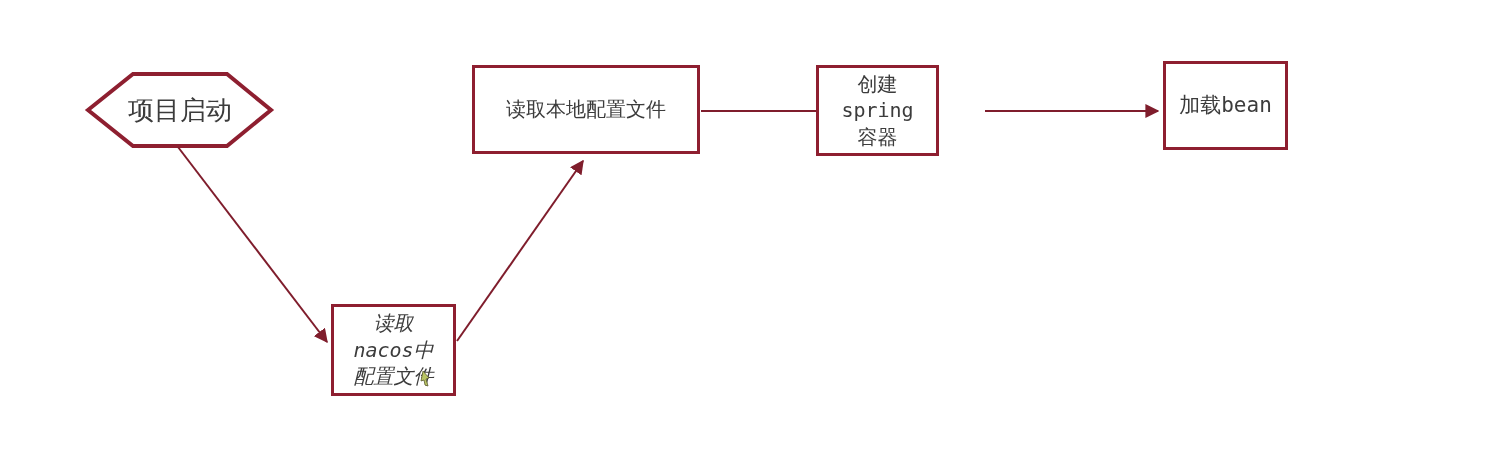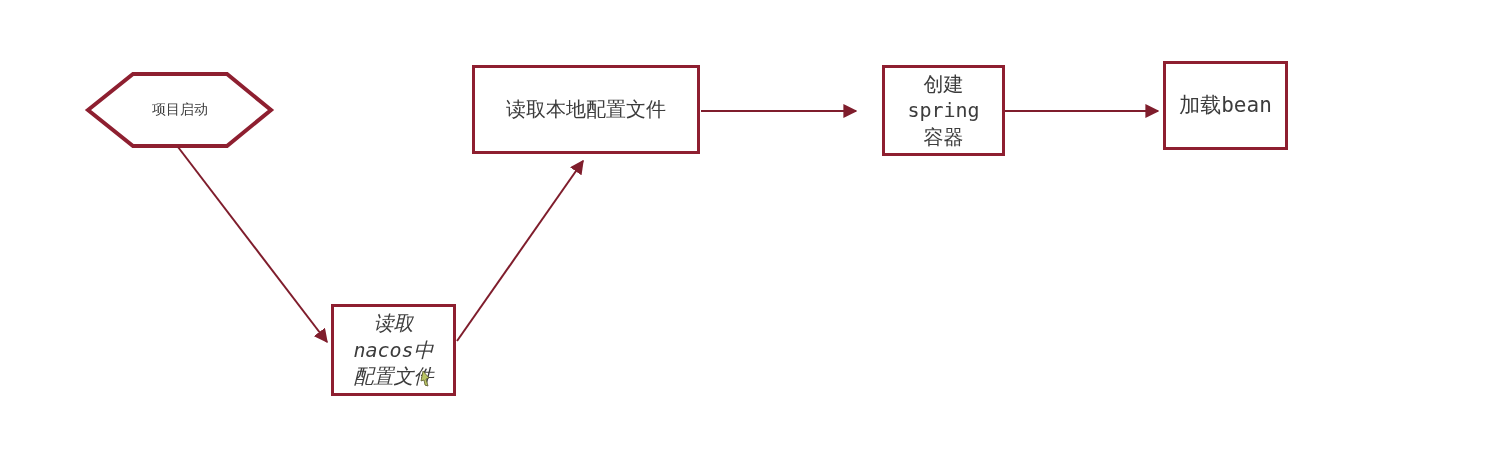--- a/index.html
+++ b/index.html
@@ -26,27 +26,27 @@
     box-sizing:border-box;
     border:3px solid var(--shape-border);
     background:#ffffff;
     display:flex;flex-direction:column;
     align-items:center;justify-content:center;
     text-align:center;
     font-size:20px;line-height:1.32;
     color:var(--text);
   }
   .node-local  {left:472px;top:65px;width:228px;height:89px;}
-  .node-spring {left:882px;top:65px;width:123px;height:91px;}
+  .node-spring {left:816px;top:65px;width:123px;height:91px;}
   .node-bean   {left:1163px;top:61px;width:125px;height:89px;font-size:21px;}
   .node-nacos  {left:331px;top:304px;width:125px;height:92px;font-style:italic;}
   .hex-label{
     position:absolute;left:88px;top:74px;width:184px;height:72px;
     display:flex;align-items:center;justify-content:center;
-    font-size:14px;color:var(--text);
+    font-size:26px;color:var(--text);
   }
   .node-line{display:block;}
   .cursor-artifact{
     position:absolute;left:420px;top:370px;width:12px;height:18px;
     pointer-events:none;
   }
 </style>
 </head>
 <body>
 

